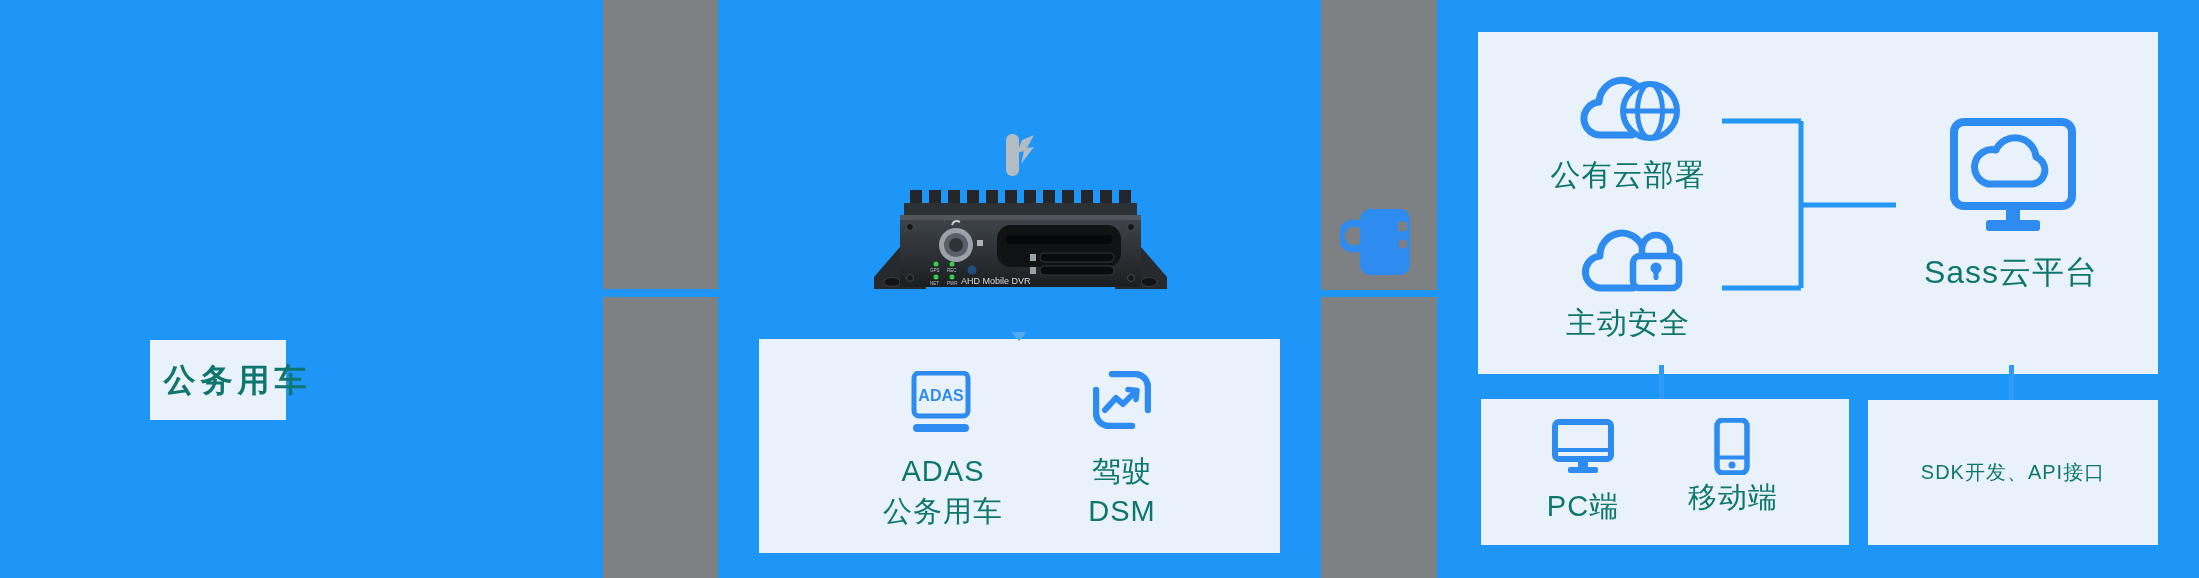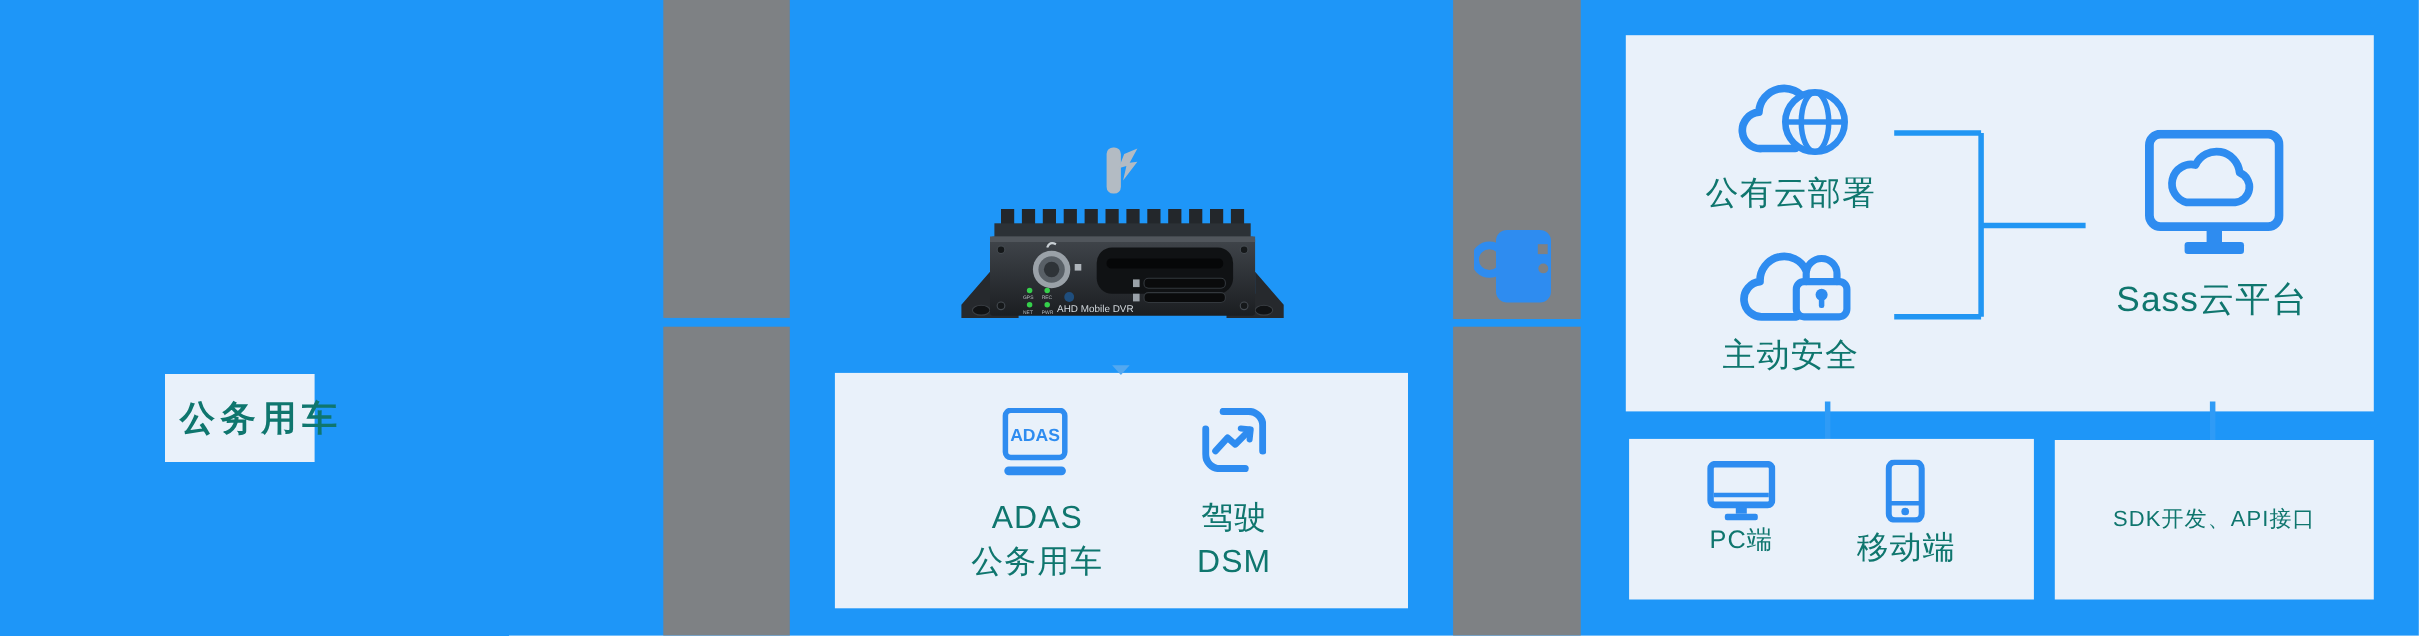--- a/index.html
+++ b/index.html
@@ -188,21 +188,21 @@
 
   <div class="panel" style="left:1481px;top:399px;width:368px;height:146px;">
     <div class="abs" style="left:71px;top:20px;">
       <svg width="62" height="56" viewBox="0 0 62 56">
         <rect class="icn" x="3" y="3" width="56" height="37" rx="4" stroke-width="6"></rect>
         <line x1="6" y1="31" x2="56" y2="31" stroke="#2e8cf0" stroke-width="4"></line>
         <rect class="icn-fill" x="26" y="40" width="10" height="8"></rect>
         <rect class="icn-fill" x="16" y="48" width="30" height="6" rx="2"></rect>
       </svg>
     </div>
-    <div class="lbl abs" style="left:22px;top:76px;width:160px;font-size:23px;letter-spacing:1px;">PC端</div>
+    <div class="lbl abs" style="left:22px;top:88px;width:160px;font-size:29px;letter-spacing:1px;">PC端</div>
     <div class="abs" style="left:233px;top:19px;">
       <svg width="36" height="57" viewBox="0 0 36 57">
         <rect class="icn" x="3" y="2" width="30" height="53" rx="6" stroke-width="5.5"></rect>
         <line x1="4" y1="39.5" x2="32" y2="39.5" stroke="#2e8cf0" stroke-width="4"></line>
         <circle cx="18" cy="47" r="3.5" fill="#2e8cf0"></circle>
       </svg>
     </div>
     <div class="lbl abs" style="left:172px;top:79px;width:160px;font-size:29px;letter-spacing:1px;">移动端</div>
   </div>
 

